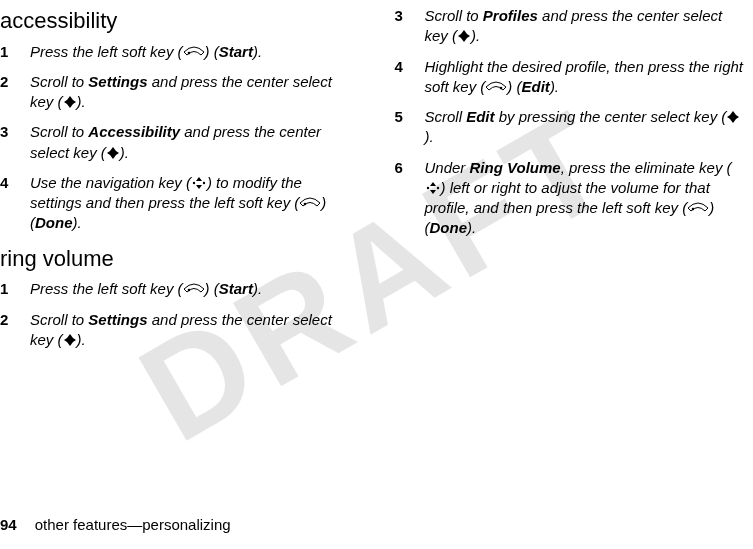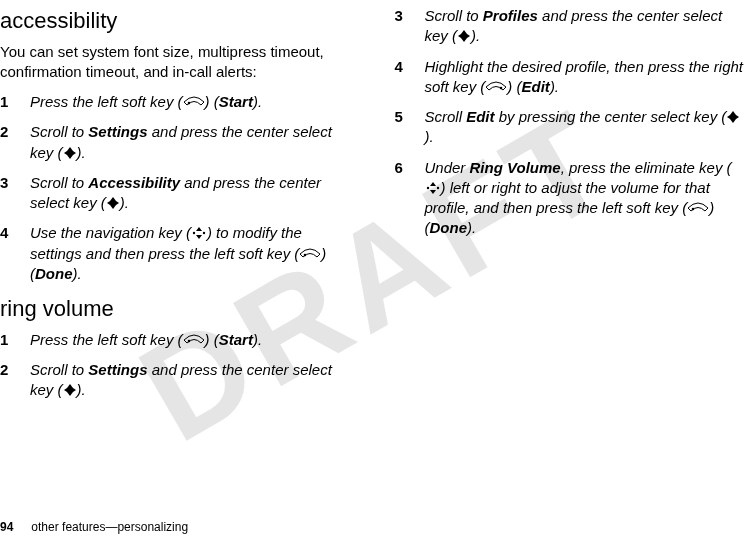--- a/index.html
+++ b/index.html
@@ -61,38 +61,37 @@
     .b { font-weight: bold; font-family: Arial, Helvetica, sans-serif; }
     .icon {
       display: inline-block;
       vertical-align: -2px;
     }
     .icon svg { display: block; }
     .footer {
       position: absolute;
       bottom: 14px;
       left: 0;
-      font-size: 12px;
+      font-size: 15px;
     }
     .footer .pgnum {
       font-weight: bold;
       margin-right: 18px;
     }
     .tip-label, .note-label { font-weight: bold; }
     .para { margin-bottom: 10px; }
   </style>
 </head>
 <body>
 
 <div class="watermark">DRAFT</div>
 
 <div class="page-content">
   <div class="col-left">
     <h2 class="section">accessibility</h2>
-    <p class="intro">You can set system font size, multipress timeout, confirmation timeout, and in-call alerts:</p>
 
     <div class="step">
       <div class="step-num">1</div>
       <div class="step-body">
         <span>Press the left soft key (</span><span class="icon"><svg width="22" height="14">
               <path d="M1 7 Q11 -3 21 7 L18 10 Q11 3 4 10 Z" fill="none" stroke="#000" stroke-width="1"></path>
               <circle cx="6" cy="8" r="1.3" fill="#000"></circle>
             </svg></span><span>) (</span><span class="b">Start</span><span>).</span>
       </div>
     </div>

